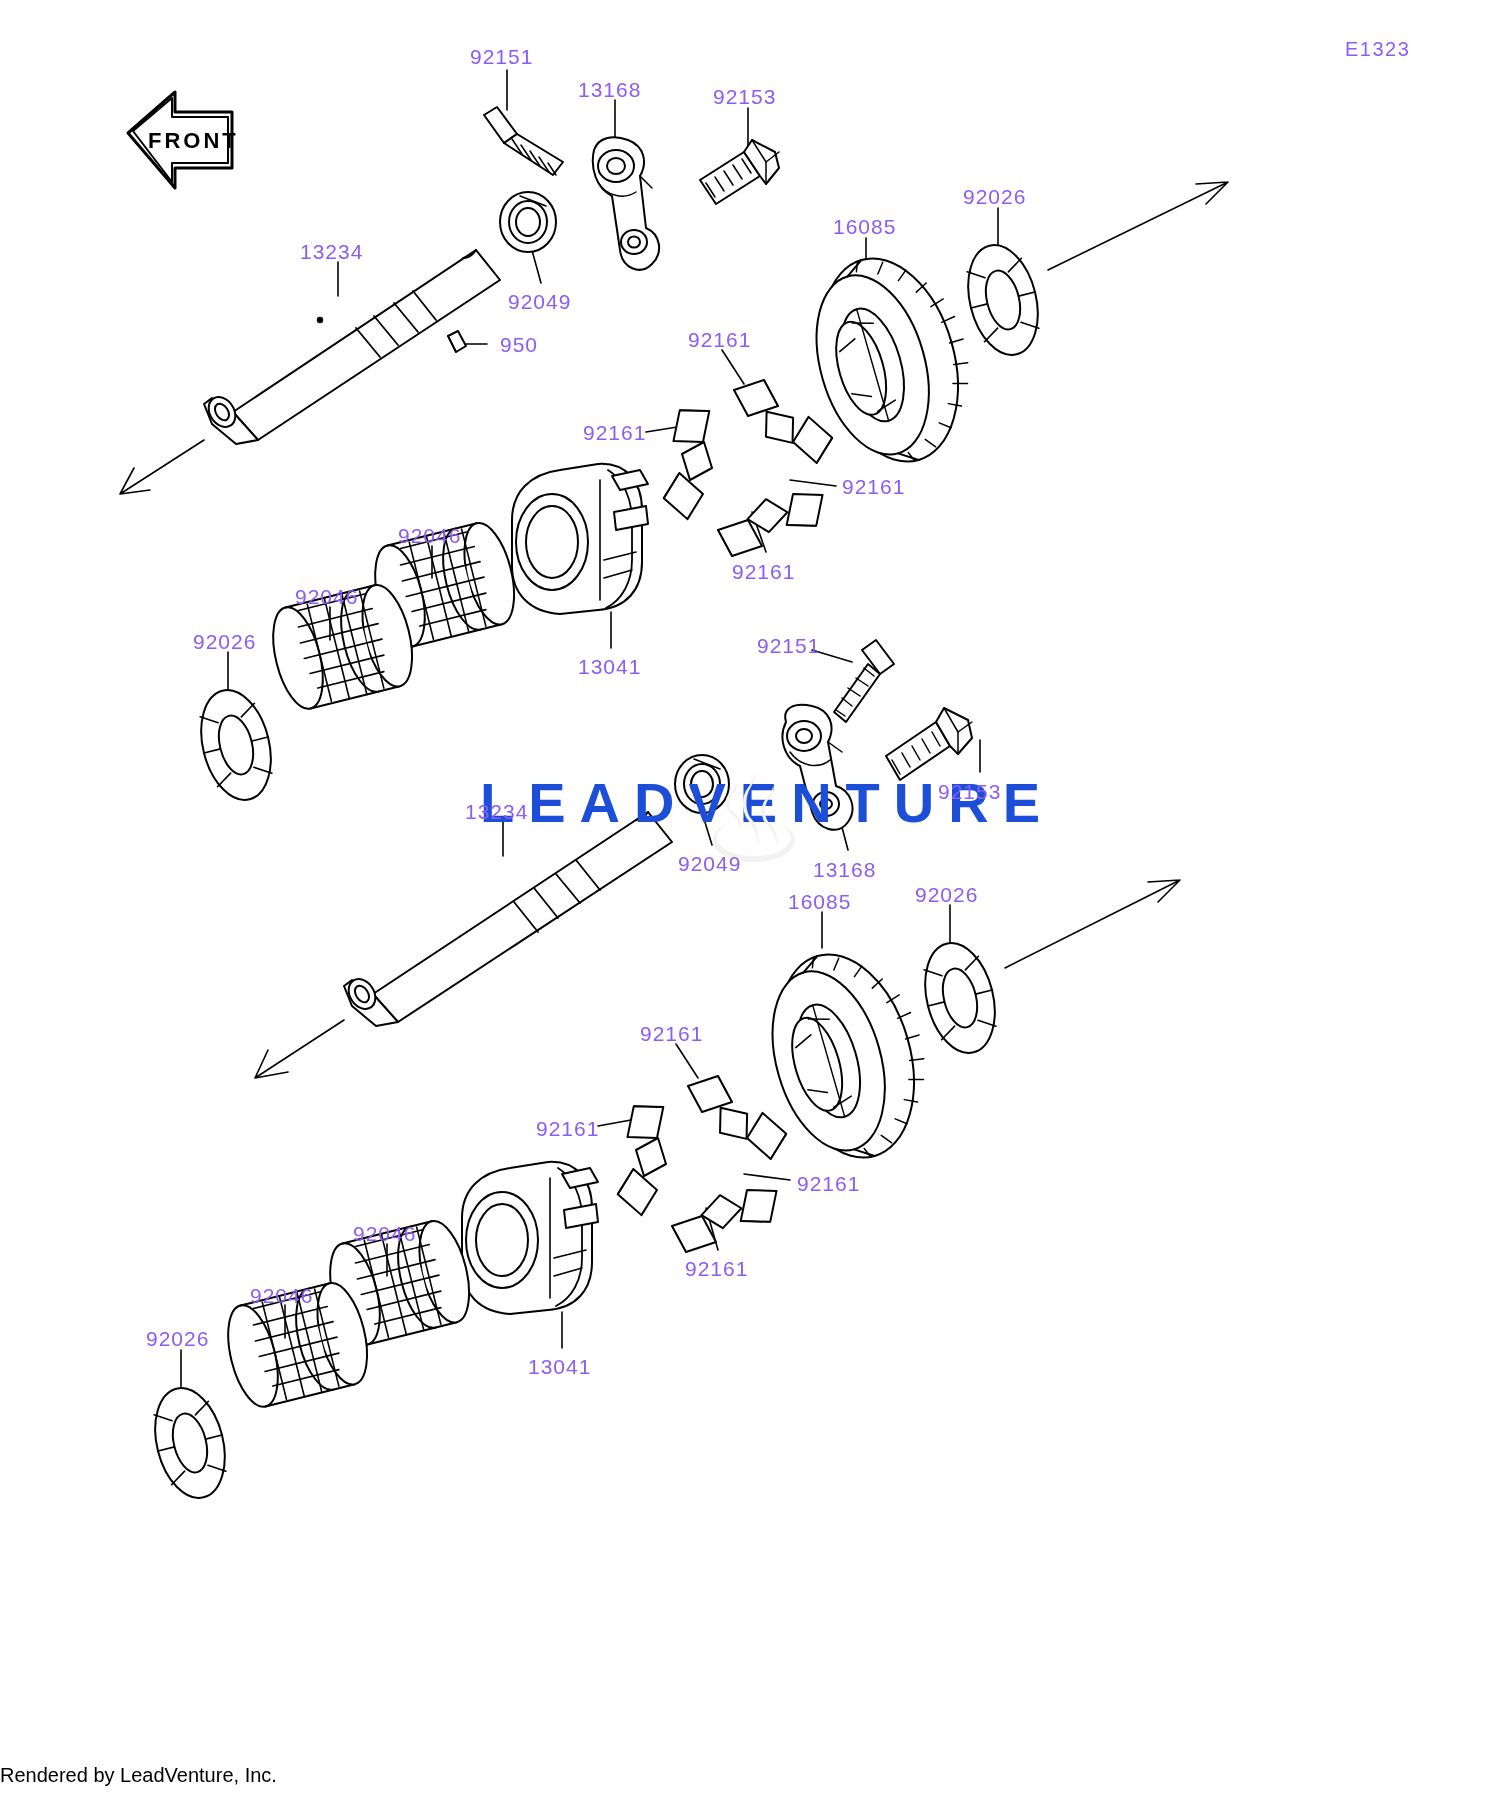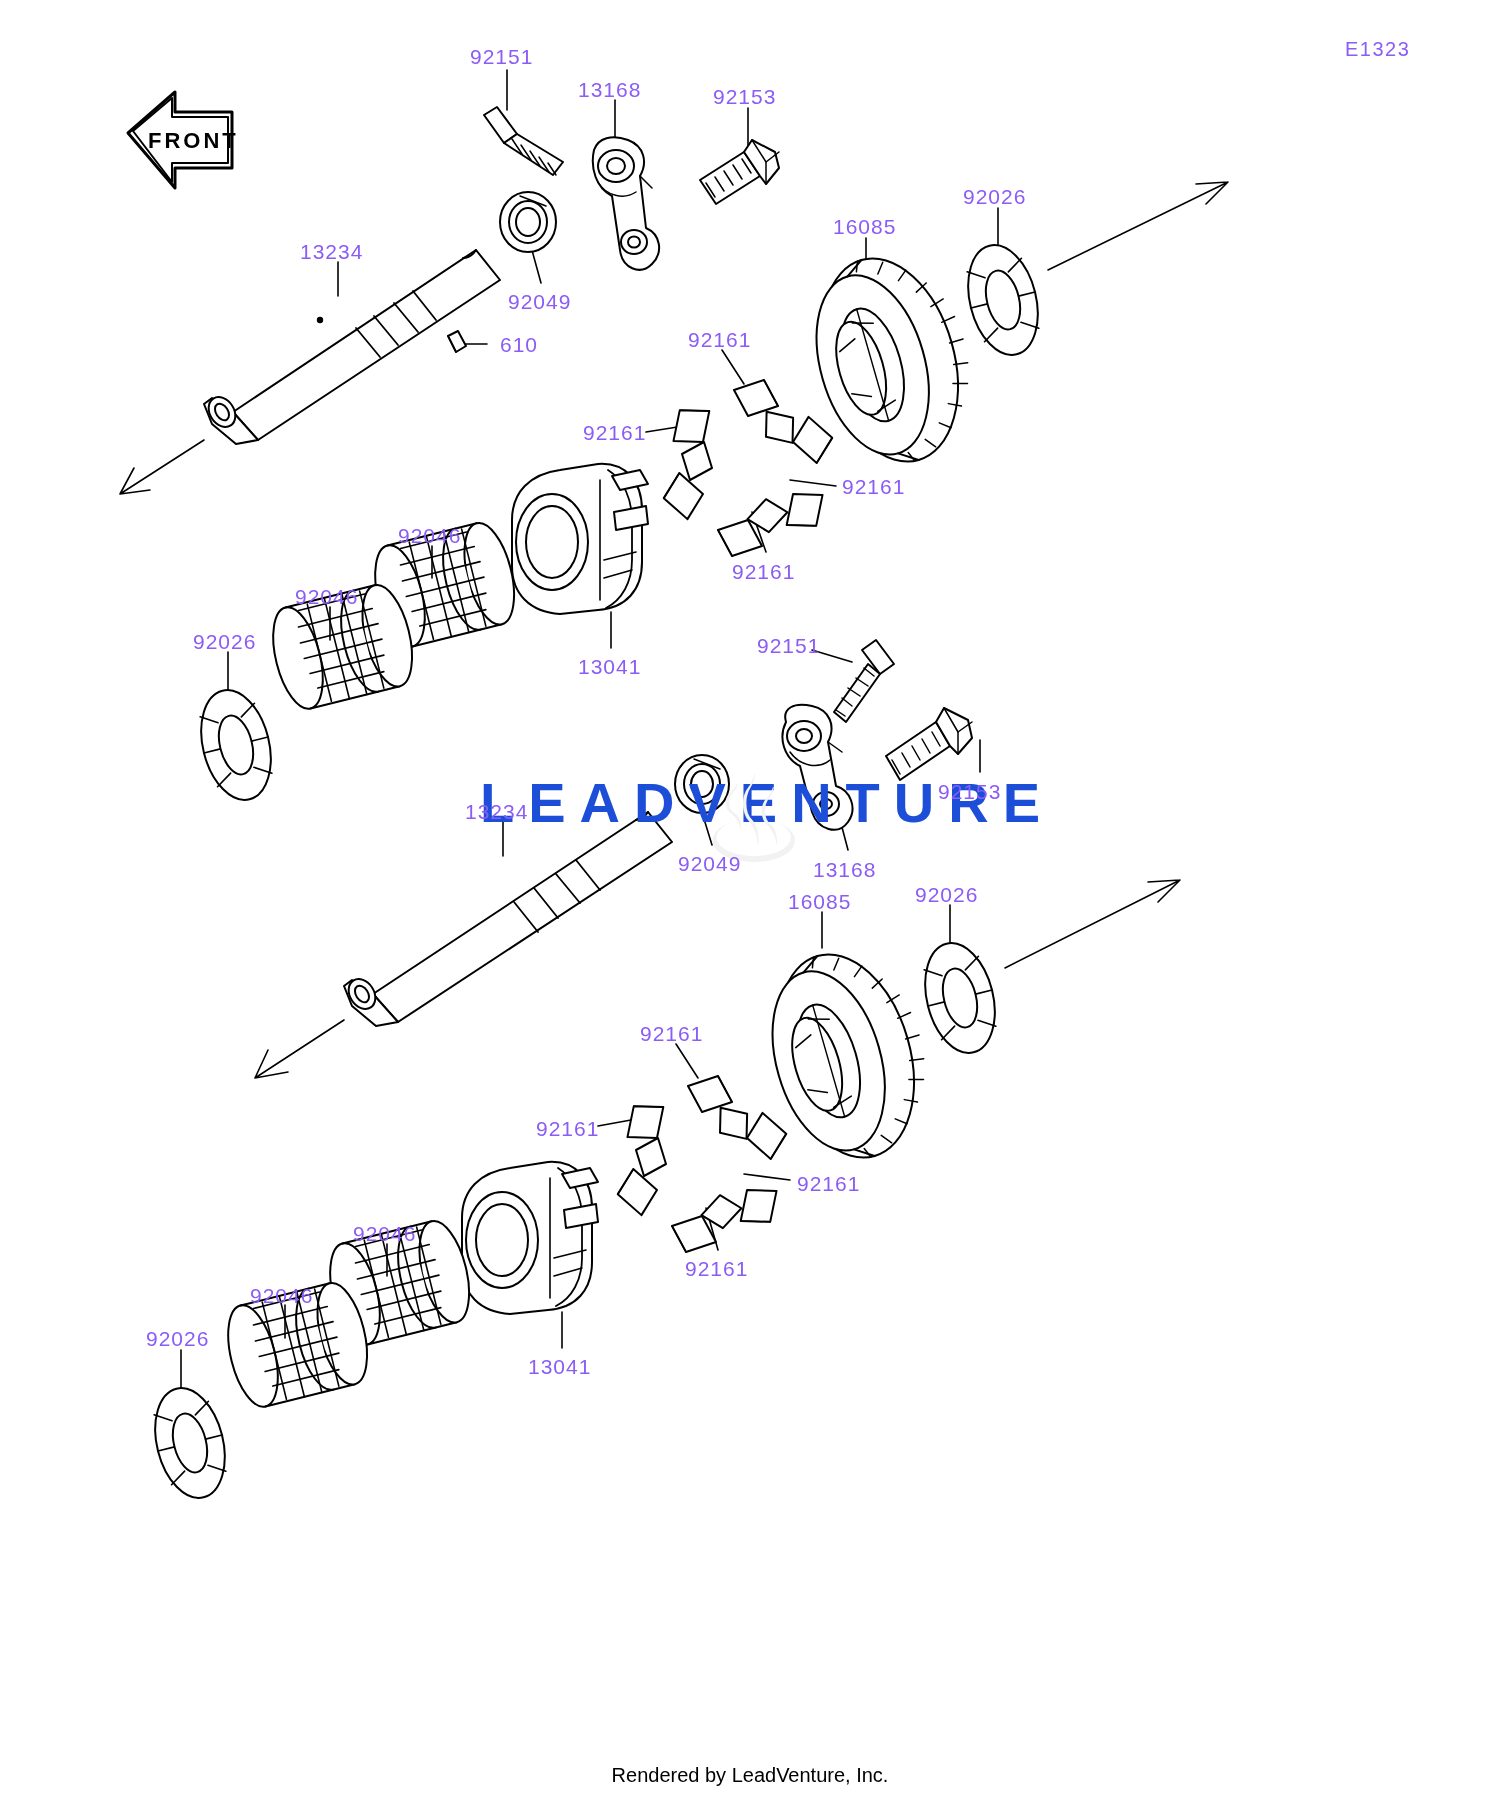--- a/index.html
+++ b/index.html
@@ -13,21 +13,21 @@
   .lbl{
     position:absolute;
     font-size:21px;
     letter-spacing:1px;
     color:#8b5cf6;
     white-space:nowrap;
     font-family:"Liberation Sans", sans-serif;
   }
   .lbl.code{font-weight:400;font-size:20px;letter-spacing:1.5px;}
   .footer{
-    position:absolute;left:0;bottom:22px;width:1500px;text-align:center;
+    position:absolute;left:0;bottom:22px;width:1500px;
     font-size:20px;color:#000;font-family:"Liberation Sans", sans-serif;
   }
   .wm{
     position:absolute;
     left:480px;top:770px;
     font-size:56px;letter-spacing:14px;
     color:#1d4ed8;
     font-weight:700;
     user-select:none;
     font-family:"Liberation Sans", sans-serif;
@@ -498,21 +498,21 @@
 
 <div id="labels">
     <div class="lbl code" style="left: 1345px; top: 38px;">E1323</div>
     <div class="lbl" style="left: 470px; top: 45px;">92151</div>
     <div class="lbl" style="left: 578px; top: 78px;">13168</div>
     <div class="lbl" style="left: 713px; top: 85px;">92153</div>
     <div class="lbl" style="left: 963px; top: 185px;">92026</div>
     <div class="lbl" style="left: 833px; top: 215px;">16085</div>
     <div class="lbl" style="left: 300px; top: 240px;">13234</div>
     <div class="lbl" style="left: 508px; top: 290px;">92049</div>
-    <div class="lbl" style="left: 500px; top: 333px;">610</div>
+    <div class="lbl" style="left: 500px; top: 333px;">950</div>
     <div class="lbl" style="left: 688px; top: 328px;">92161</div>
     <div class="lbl" style="left: 583px; top: 421px;">92161</div>
     <div class="lbl" style="left: 842px; top: 475px;">92161</div>
     <div class="lbl" style="left: 732px; top: 560px;">92161</div>
     <div class="lbl" style="left: 398px; top: 524px;">92046</div>
     <div class="lbl" style="left: 295px; top: 585px;">92046</div>
     <div class="lbl" style="left: 193px; top: 630px;">92026</div>
     <div class="lbl" style="left: 578px; top: 655px;">13041</div>
     <div class="lbl" style="left: 757px; top: 634px;">92151</div>
     <div class="lbl" style="left: 938px; top: 780px;">92153</div>

